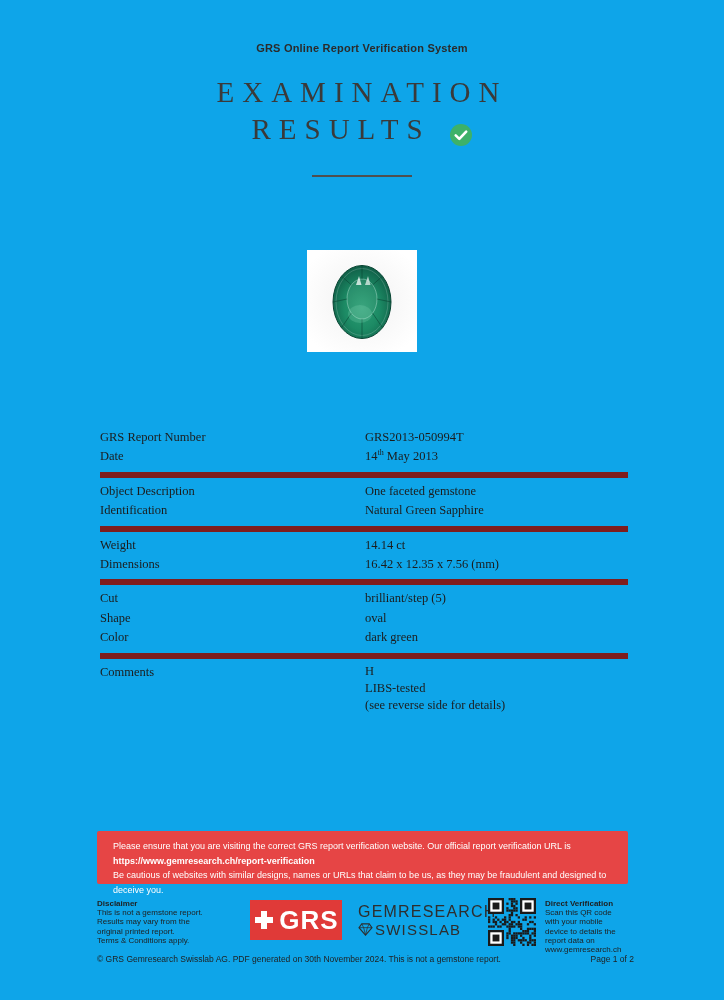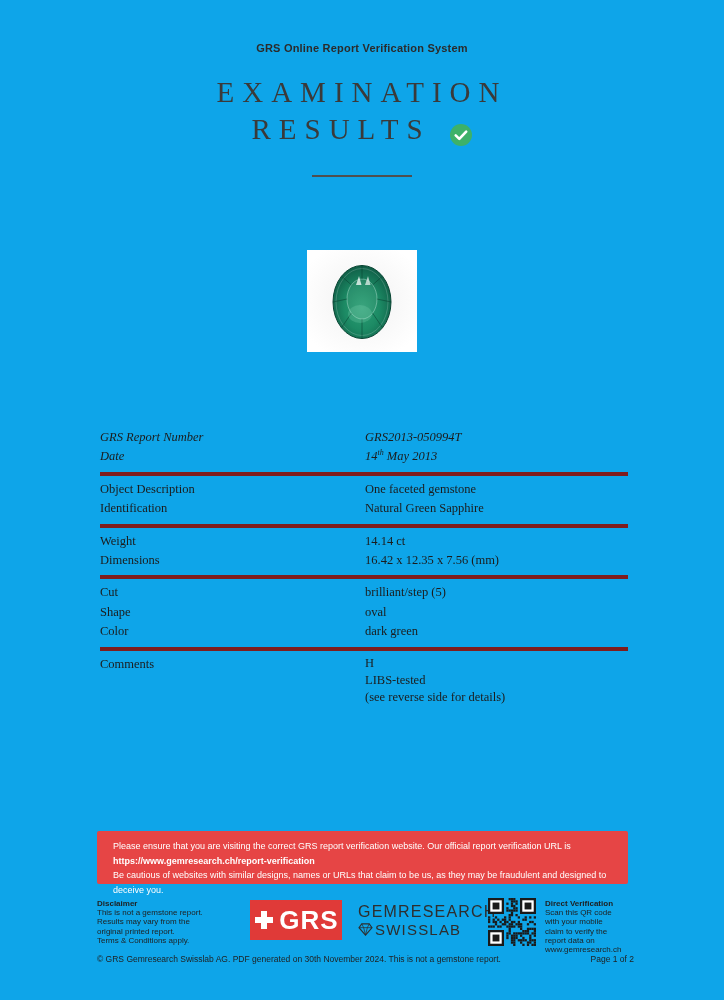--- a/index.html
+++ b/index.html
@@ -16,22 +16,22 @@
   .check-badge{width:24px;height:24px;display:inline-block;flex:0 0 auto;transform:translateY(1px);}
   .divider{position:absolute;top:175px;left:50%;width:100px;margin-left:-50px;
            border-top:2px solid #4f4f4f;}
 
   
   .gem-wrap{position:absolute;left:307px;top:250px;width:110px;height:102px;}
 
   
   .report{position:absolute;left:100px;top:424px;width:528px;
           font-family:"Liberation Serif",serif;font-size:12.5px;color:#1c1c1c;}
-  .group{padding:4px 0 5px 0;border-top:4px solid #7f1d1d;}
-  .group:first-child{border-top:none;font-style:italic;}
+  .group{padding:4px 0 5px 0;border-top:6px solid #7f1d1d;}
+  .group:first-child{border-top:none;}
   .row{display:flex;line-height:19.4px;align-items:flex-start;}
   .lbl{width:265px;flex:0 0 auto;}
   .val{flex:1;}
   .val sup{font-size:8px;line-height:0;vertical-align:super;}
   .comment-line{line-height:17.4px;}
 
   
   .warning{position:absolute;left:97px;top:831px;width:531px;height:53px;box-sizing:border-box;
            background:var(--accent-red,#e64545);border-radius:2px;color:#fff;
            padding:8px 16px 0 16px;font-size:9px;line-height:14.6px;}
@@ -347,21 +347,21 @@
         <rect x="0" y="28" width="14" height="14" fill="#1a1a1a"></rect>
         <rect x="2" y="30" width="10" height="10" fill="#fff"></rect>
         <rect x="4" y="32" width="6" height="6" fill="#1a1a1a"></rect>
       </svg>
   </div>
 
   <div class="direct-ver">
     <div class="dv-title">Direct Verification</div>
     <div>Scan this QR code</div>
     <div>with your mobile</div>
-    <div>claim to verify the</div>
+    <div>device to details the</div>
     <div>report data on</div>
     <div>www.gemresearch.ch</div>
   </div>
 
   <div class="copyright-row">
     <span>© GRS Gemresearch Swisslab AG. PDF generated on 30th November 2024. This is not a gemstone report.</span>
     <span>Page 1 of 2</span>
   </div>
 
 </div>

